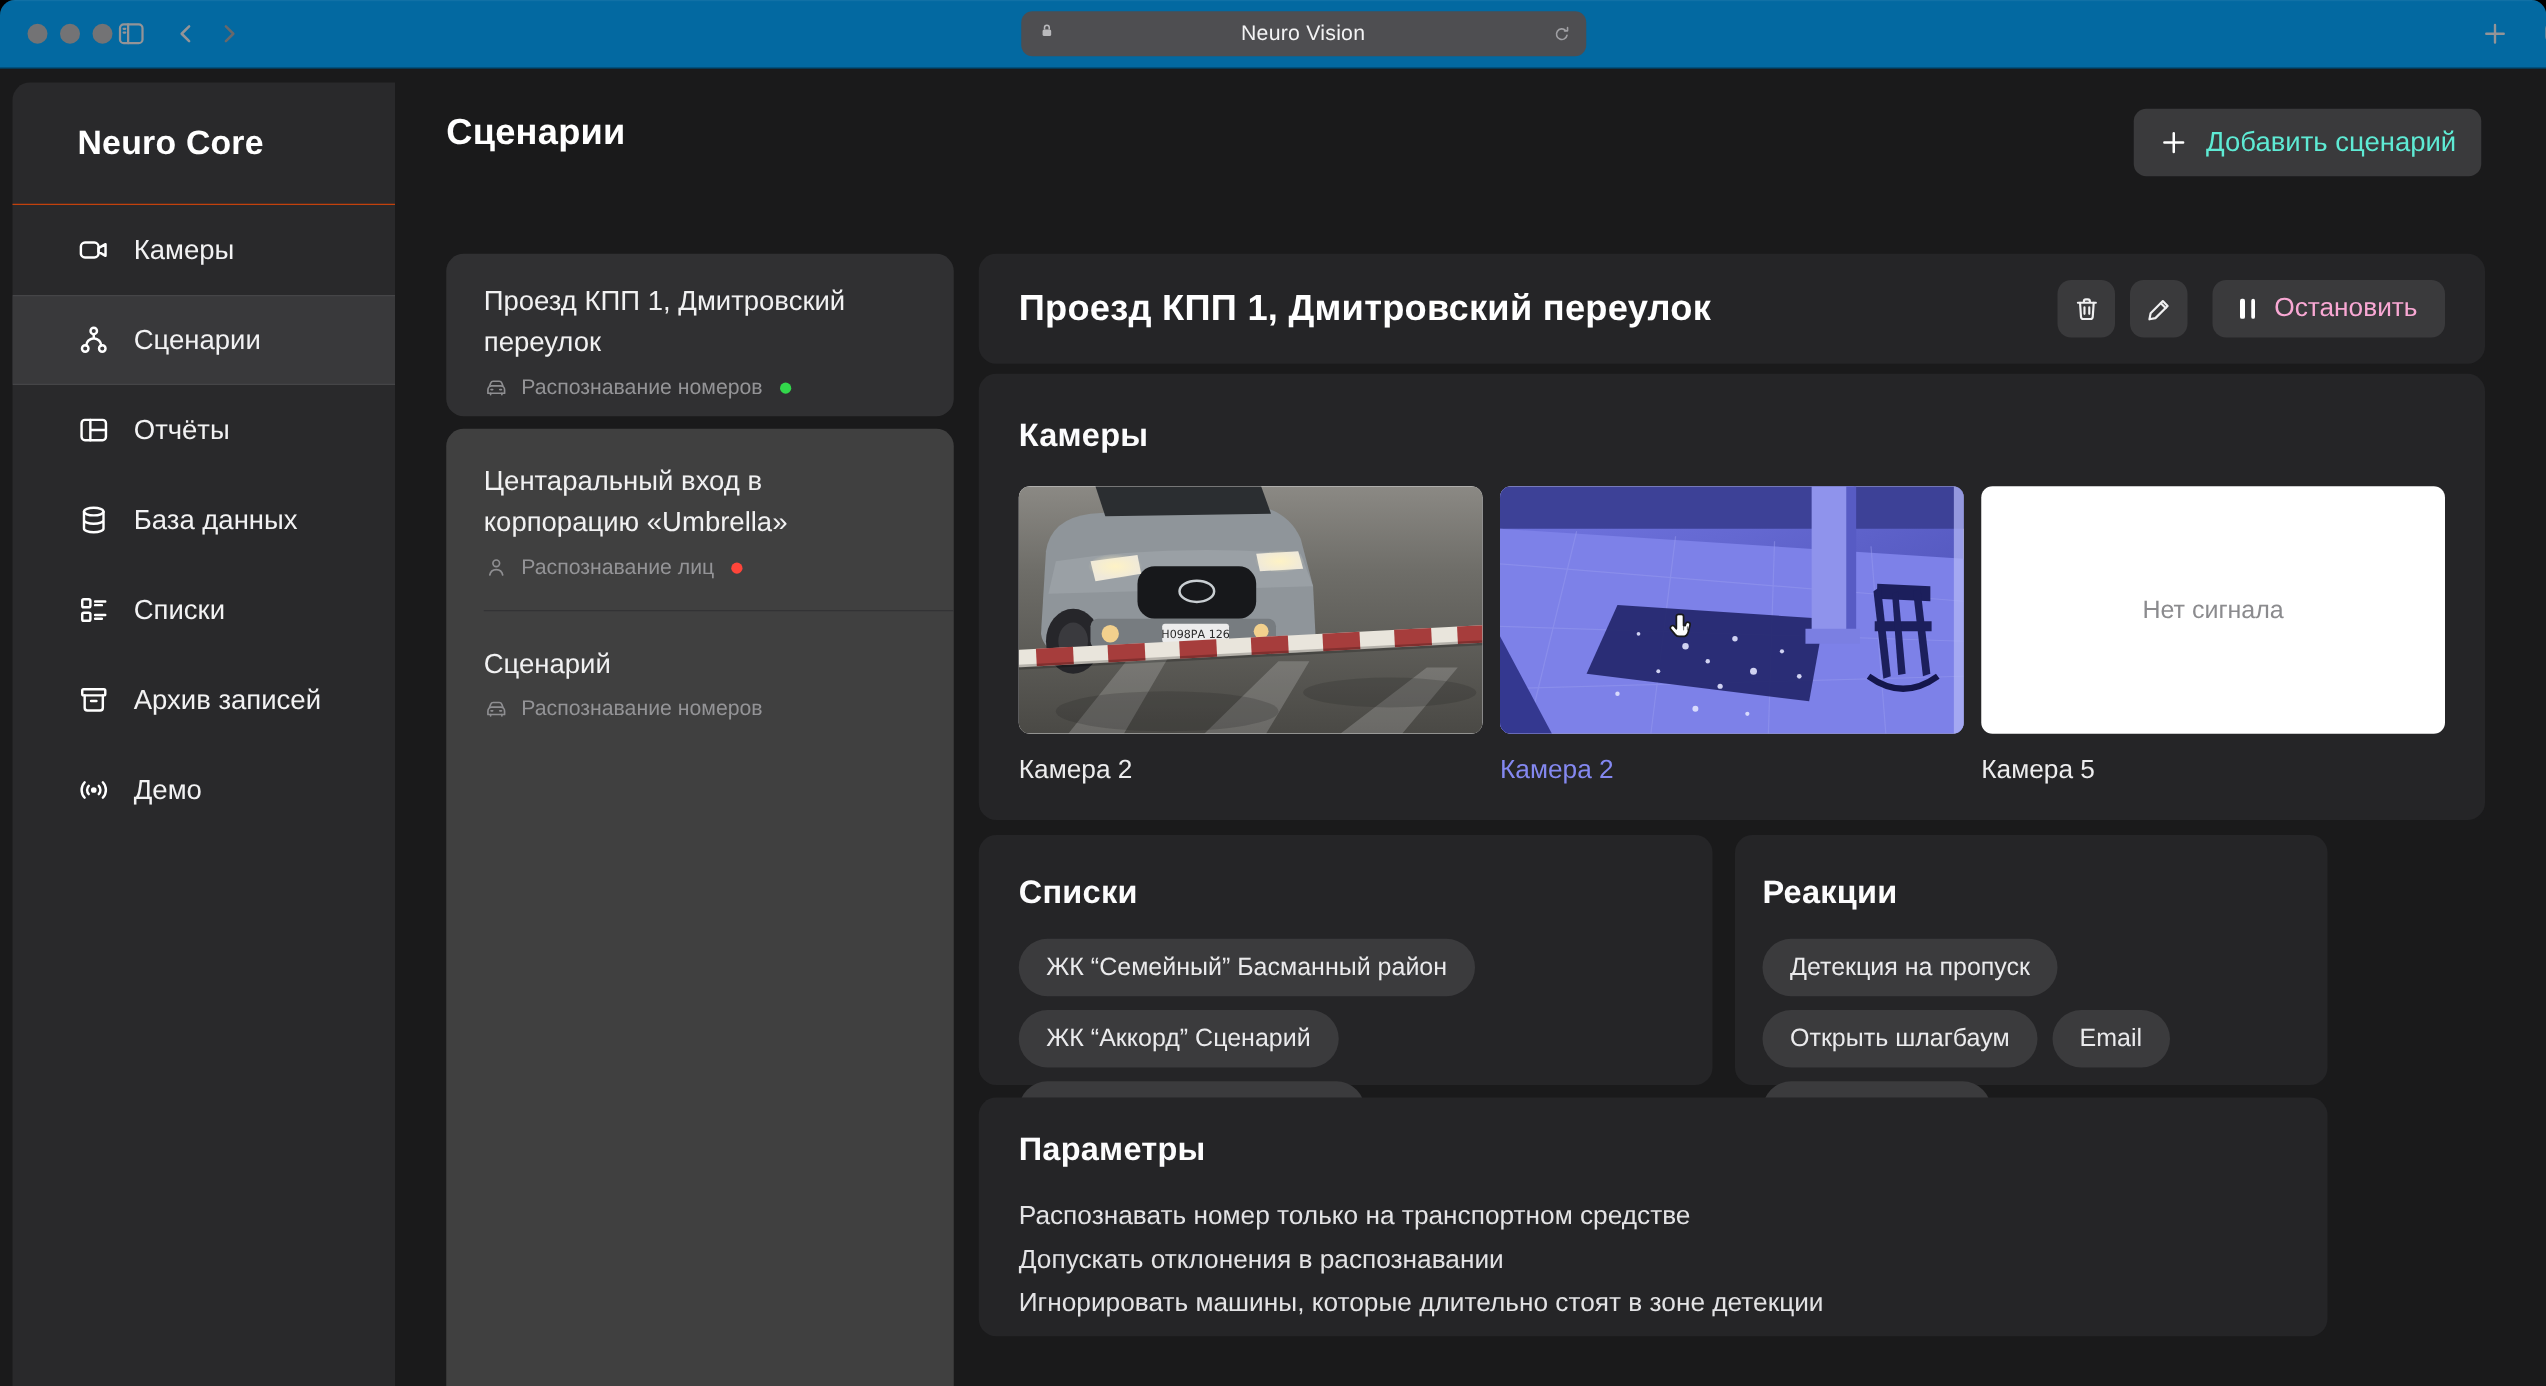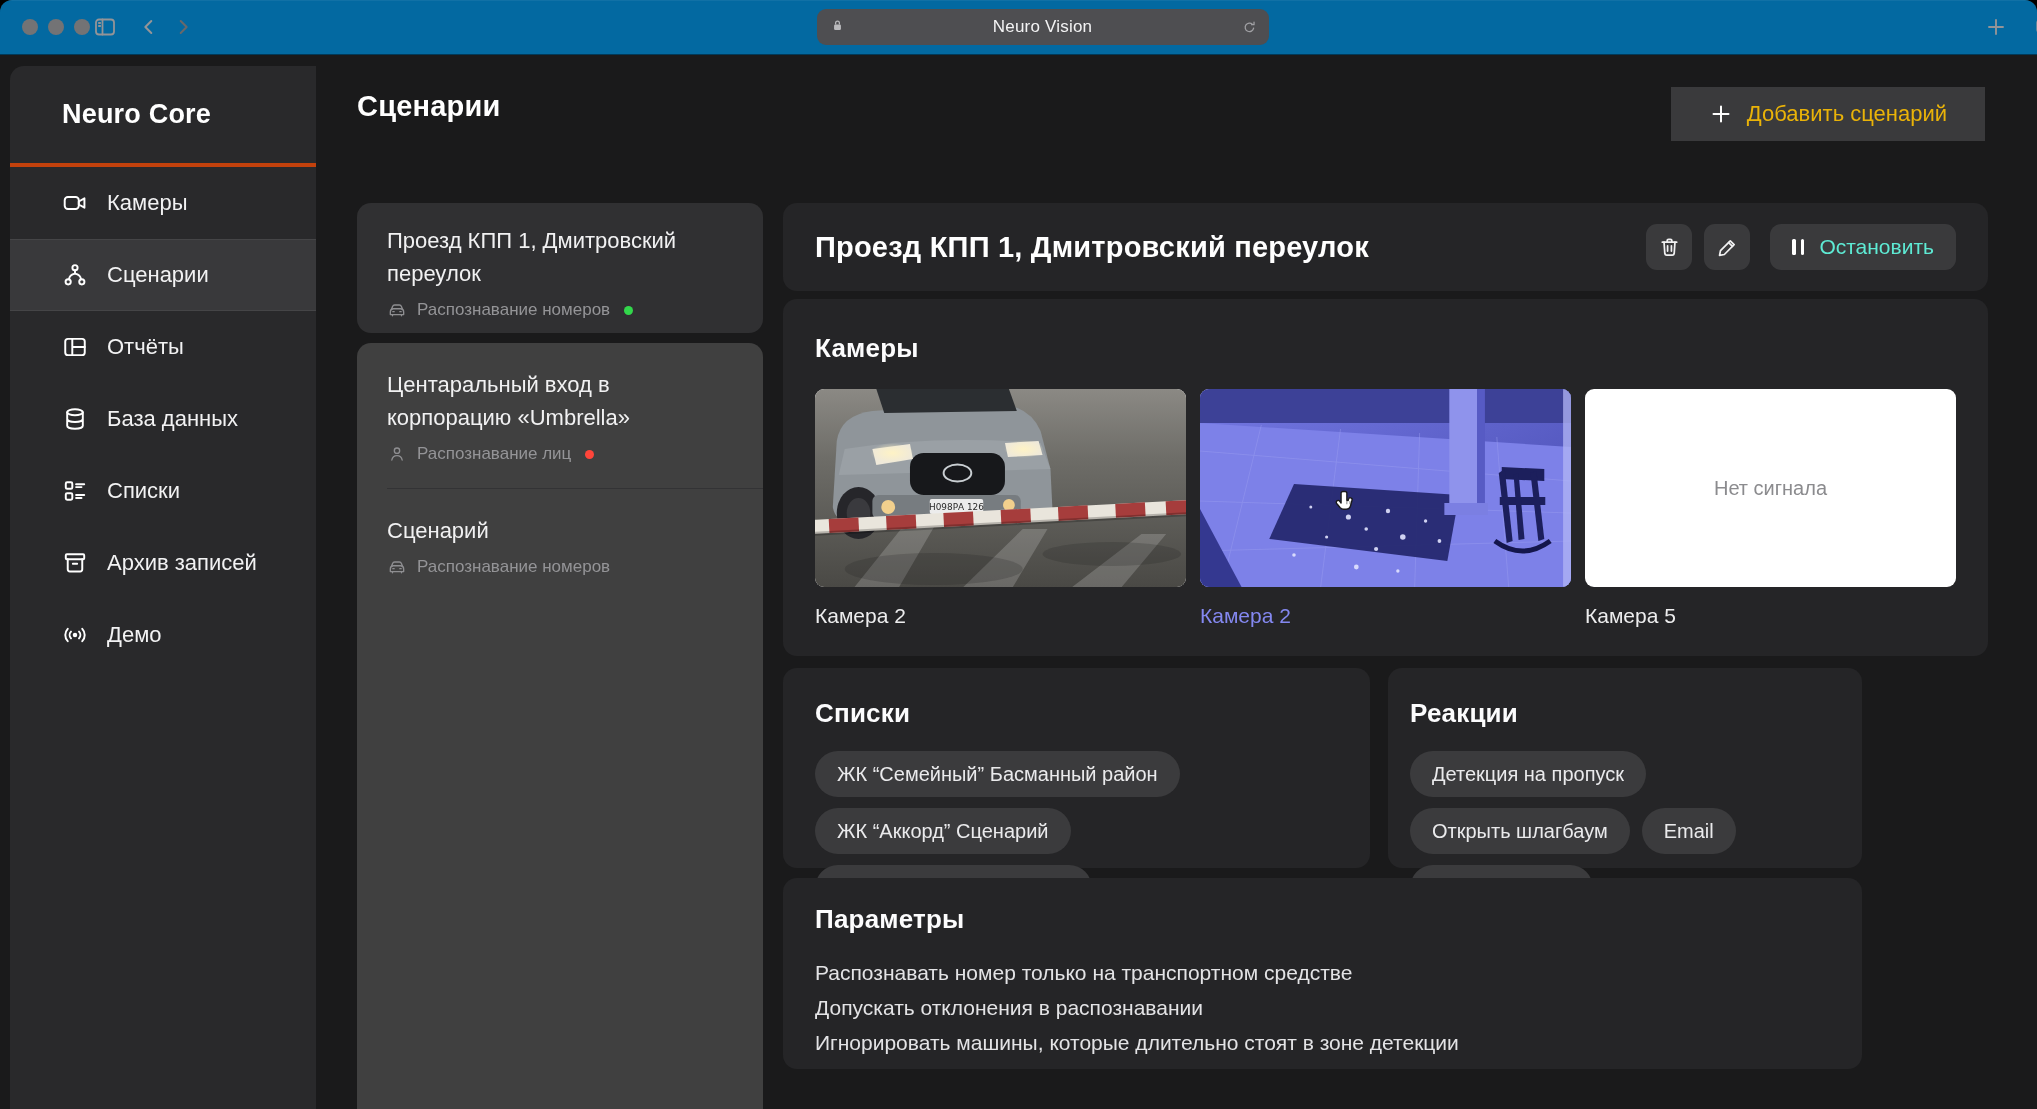--- a/index.html
+++ b/index.html
@@ -19,50 +19,50 @@
   .addressbar .title{font-size:17px;color:#f3f3f4;letter-spacing:.2px;}
 
   
   .panel{position:absolute;background:#29292b;}
   .card{position:absolute;background:#252527;border-radius:14px;}
   .sec-head{font-size:26px;font-weight:700;color:#fcfcfd;letter-spacing:.2px;}
   svg.stroked{fill:none;stroke:currentColor;stroke-width:1.8;stroke-linecap:round;stroke-linejoin:round;display:block;}
 
   
   .sidebar{left:10px;top:66px;width:306px;bottom:0;border-radius:14px 0 0 0;}
-  .brand{height:97px;display:flex;align-items:center;padding-left:52px;font-size:27px;font-weight:700;color:#ffffff;border-bottom:4px solid #c2410c;letter-spacing:.2px;}
+  .brand{height:97px;display:flex;align-items:center;padding-left:52px;font-size:27px;font-weight:700;color:#ffffff;border-bottom:1px solid #c2410c;letter-spacing:.2px;}
   .nav{padding:0;margin:0;list-style:none;}
   .nav li{height:72px;display:flex;align-items:center;padding-left:52px;gap:19px;color:#f2f2f3;font-size:22px;cursor:default;}
   .nav li.selected{background:#39393b;box-shadow:inset 0 1px 0 #454547, inset 0 -1px 0 #454547;}
   .nav .nicon{width:26px;height:26px;color:#ffffff;flex:0 0 auto;}
 
   
   .page-title{position:absolute;left:357px;top:90px;font-size:29px;font-weight:700;color:#ffffff;letter-spacing:.2px;}
-  .add-btn{position:absolute;right:52px;top:87px;height:54px;display:flex;align-items:center;gap:14px;background:#3a3a3c;border:none;border-radius:0;padding:0 38px;color:#eab308;font-size:22px;font-family:inherit;cursor:pointer;}
+  .add-btn{position:absolute;right:52px;top:87px;height:54px;display:flex;align-items:center;gap:14px;background:#3a3a3c;border:none;border-radius:10px;padding:0 20px;color:#5eead4;font-size:22px;font-family:inherit;cursor:pointer;}
   .add-btn .plus{width:24px;height:24px;color:#ffffff;}
 
   
   .scn-selected{position:absolute;left:357px;top:203px;width:406px;height:130px;background:#303032;border-radius:14px;padding:21px 30px;box-sizing:border-box;cursor:pointer;}
   .scn-rest{position:absolute;left:357px;top:343px;width:406px;bottom:0;background:#404040;border-radius:14px 14px 0 0;box-sizing:border-box;}
   .scn-item{padding:25px 30px 24px 30px;cursor:pointer;}
   .scn-title{font-size:22px;line-height:33px;font-weight:500;color:#f1f1f2;max-width:322px;}
   .scn-sub{display:flex;align-items:center;gap:10px;margin-top:10px;color:#949497;font-size:17px;}
   .scn-sub .sicon{width:20px;height:20px;color:#8e8e91;}
   .dot{width:9px;height:9px;border-radius:50%;margin-left:4px;}
   .dot.ok{background:var(--status-ok,#32d74b);}
   .dot.alert{background:var(--status-alert,#ff453a);}
   .scn-divider{height:1px;background:#333335;margin-left:30px;}
 
   
   .d-title-card{left:783px;top:203px;width:1205px;height:88px;display:flex;align-items:center;padding:0 32px;box-sizing:border-box;}
   .d-title{font-size:29px;font-weight:700;color:#ffffff;flex:1 1 auto;letter-spacing:.2px;}
   .icon-btn{width:46px;height:46px;border-radius:11px;background:#3a3a3c;border:none;color:#f0f0f1;display:flex;align-items:center;justify-content:center;cursor:pointer;flex:0 0 auto;}
   .icon-btn + .icon-btn{margin-left:12px;}
   .icon-btn svg{width:23px;height:23px;}
-  .stop-btn{margin-left:20px;height:46px;border-radius:11px;background:#3a3a3c;border:none;color:#5eead4;font-size:21px;font-family:inherit;display:flex;align-items:center;gap:15px;padding:0 22px;cursor:pointer;flex:0 0 auto;}
+  .stop-btn{margin-left:20px;height:46px;border-radius:11px;background:#3a3a3c;border:none;color:#f9a8d4;font-size:21px;font-family:inherit;display:flex;align-items:center;gap:15px;padding:0 22px;cursor:pointer;flex:0 0 auto;}
   .pause-glyph{display:flex;gap:5px;}
   .pause-glyph i{width:3.5px;height:16px;background:#fff;border-radius:1.5px;display:block;}
 
   
   .d-cams{left:783px;top:299px;width:1205px;height:357px;padding:34px 32px;box-sizing:border-box;}
   .cam-grid{display:grid;grid-template-columns:repeat(3,1fr);gap:14px;margin-top:25px;}
   .cam-tile{position:relative;height:198px;border-radius:9px;overflow:hidden;background:#ffffff;cursor:pointer;}
   .cam-tile.nosignal{display:flex;align-items:center;justify-content:center;cursor:default;}
   .cam-tile svg.scene{position:absolute;inset:0;width:100%;height:100%;display:block;}
   .nosignal-text{color:#8b8b8e;font-size:20px;}

